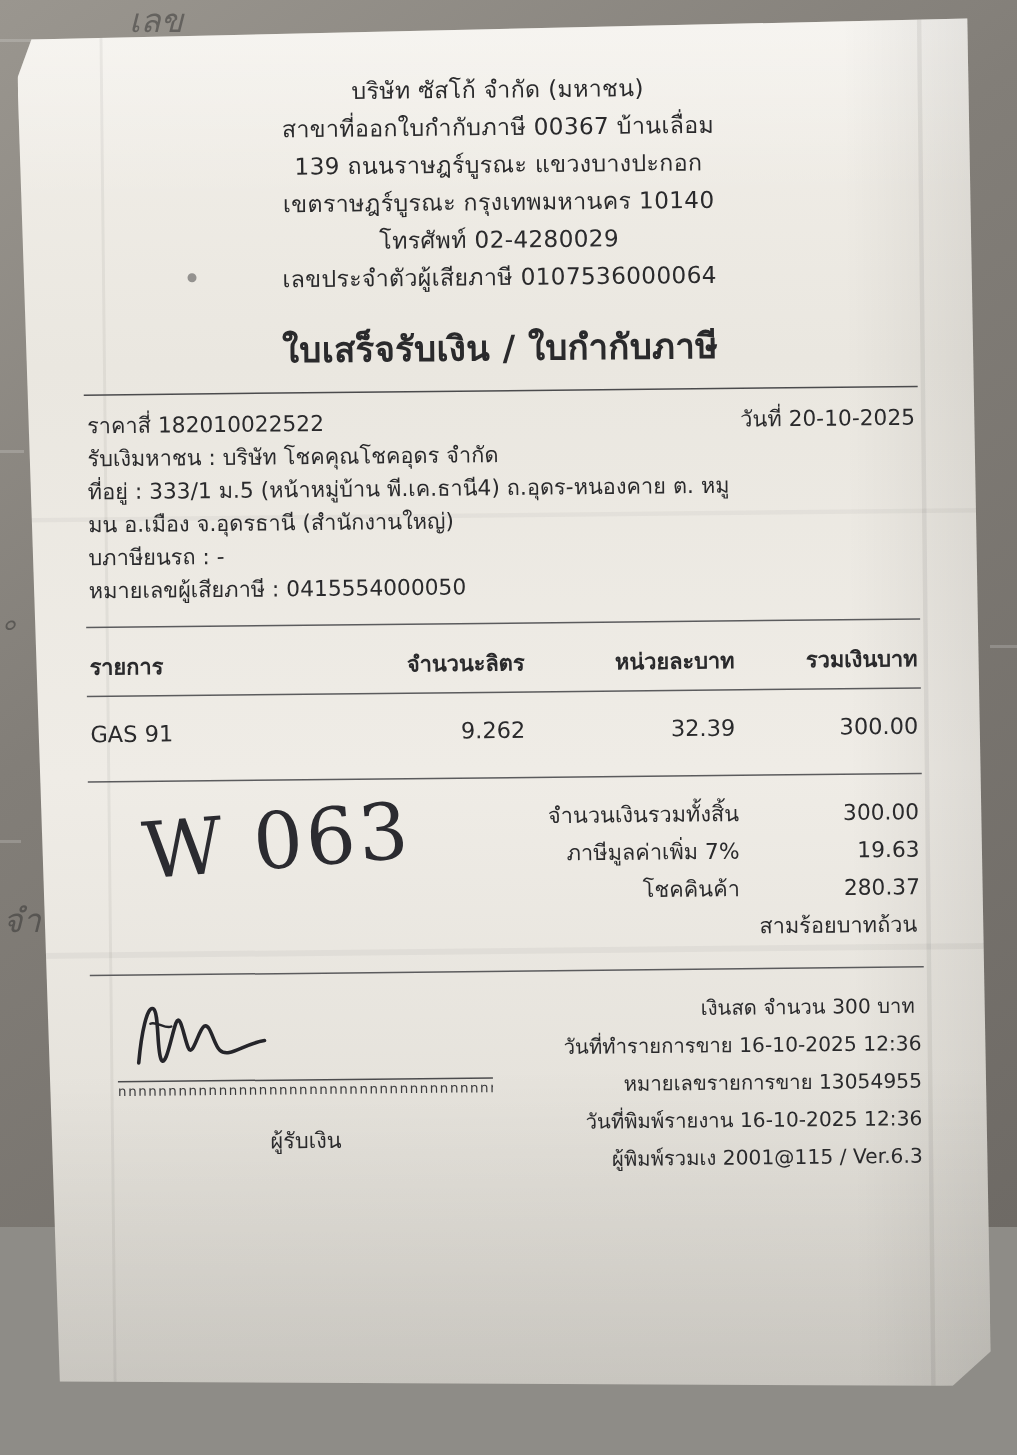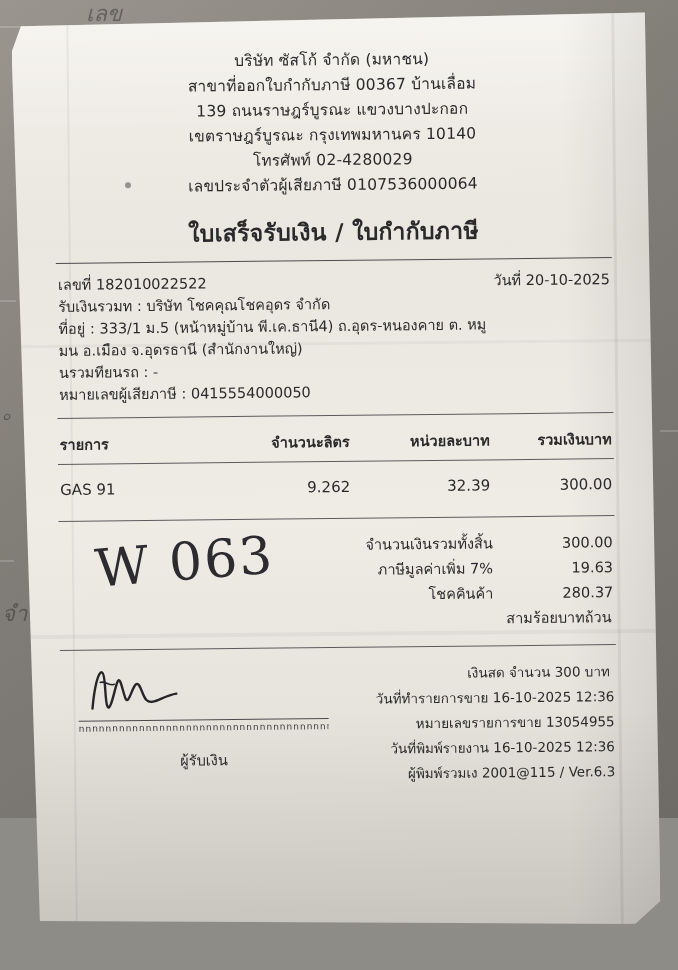--- a/index.html
+++ b/index.html
@@ -243,41 +243,41 @@
 
       <div class="smudge"></div>
 
       <div class="doc-title">ใบเสร็จรับเงิน / ใบกำกับภาษี</div>
 
       <div class="rule"></div>
 
       <div class="meta">
         <div class="row">
           <span>
-            <span>เลขที่</span>
+            <span>ราคาสี่</span>
             <span>182010022522</span>
           </span>
           <span>
             <span>วันที่</span>
             <span>20-10-2025</span>
           </span>
         </div>
         <div class="wrap">
-          <span>รับเงินรวมท :</span>
+          <span>รับเงิมหาชน :</span>
           <span>บริษัท โชคคุณโชคอุดร จำกัด</span>
         </div>
         <div class="wrap">
           <span>ที่อยู่ :</span>
           <span>333/1 ม.5 (หน้าหมู่บ้าน พี.เค.ธานี4) ถ.อุดร-หนองคาย ต. หมู</span>
         </div>
         <div class="wrap">
           <span>มน อ.เมือง จ.อุดรธานี (สำนักงานใหญ่)</span>
         </div>
         <div class="wrap">
-          <span>นรวมทียนรถ :</span>
+          <span>บภาษียนรถ :</span>
           <span>-</span>
         </div>
         <div class="wrap">
           <span>หมายเลขผู้เสียภาษี :</span>
           <span>0415554000050</span>
         </div>
       </div>
 
       <div class="rule thin" style="margin-top:12px;"></div>
 

